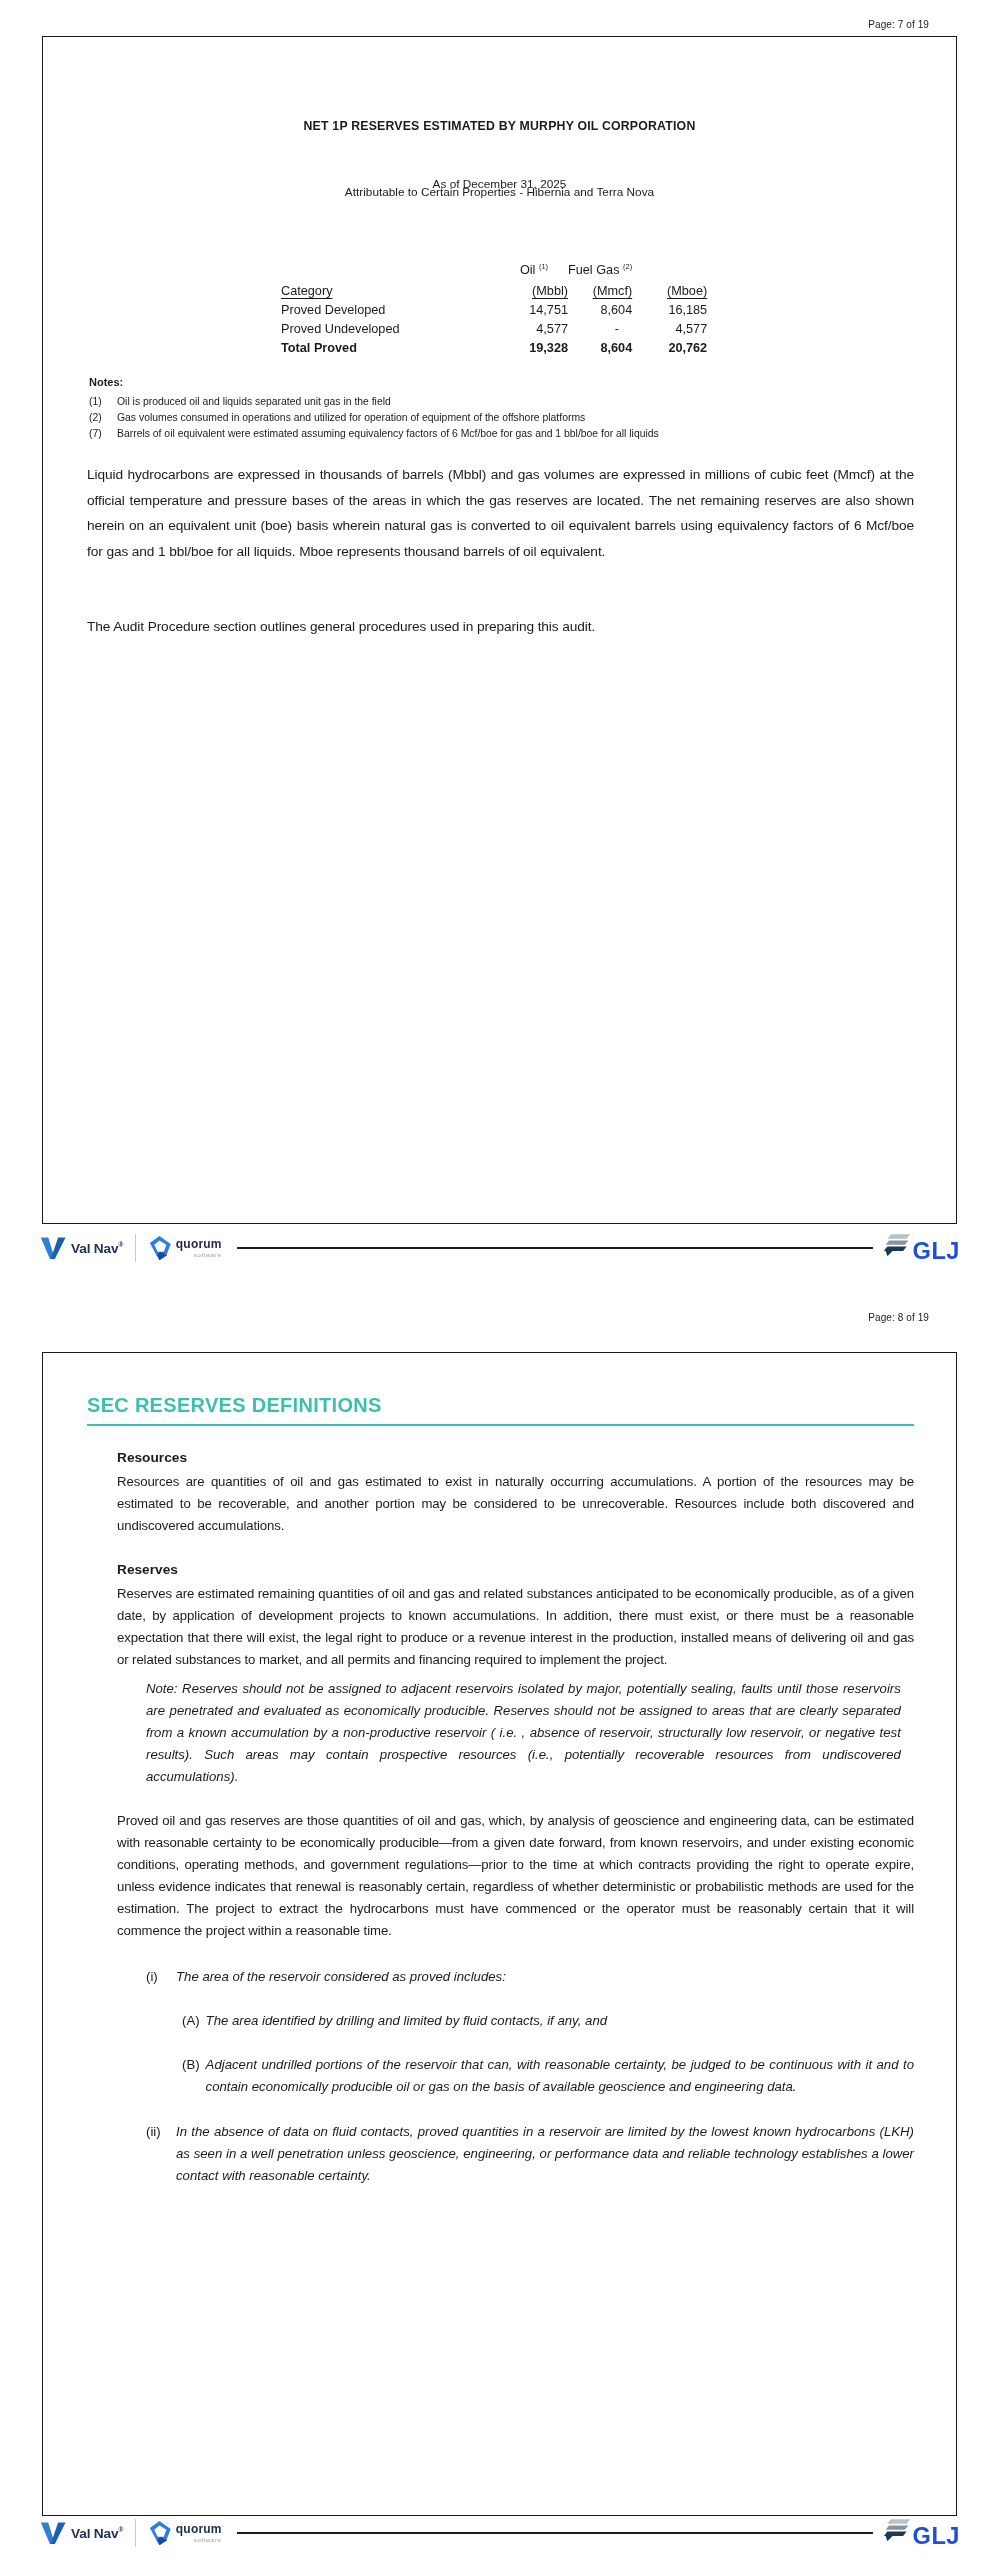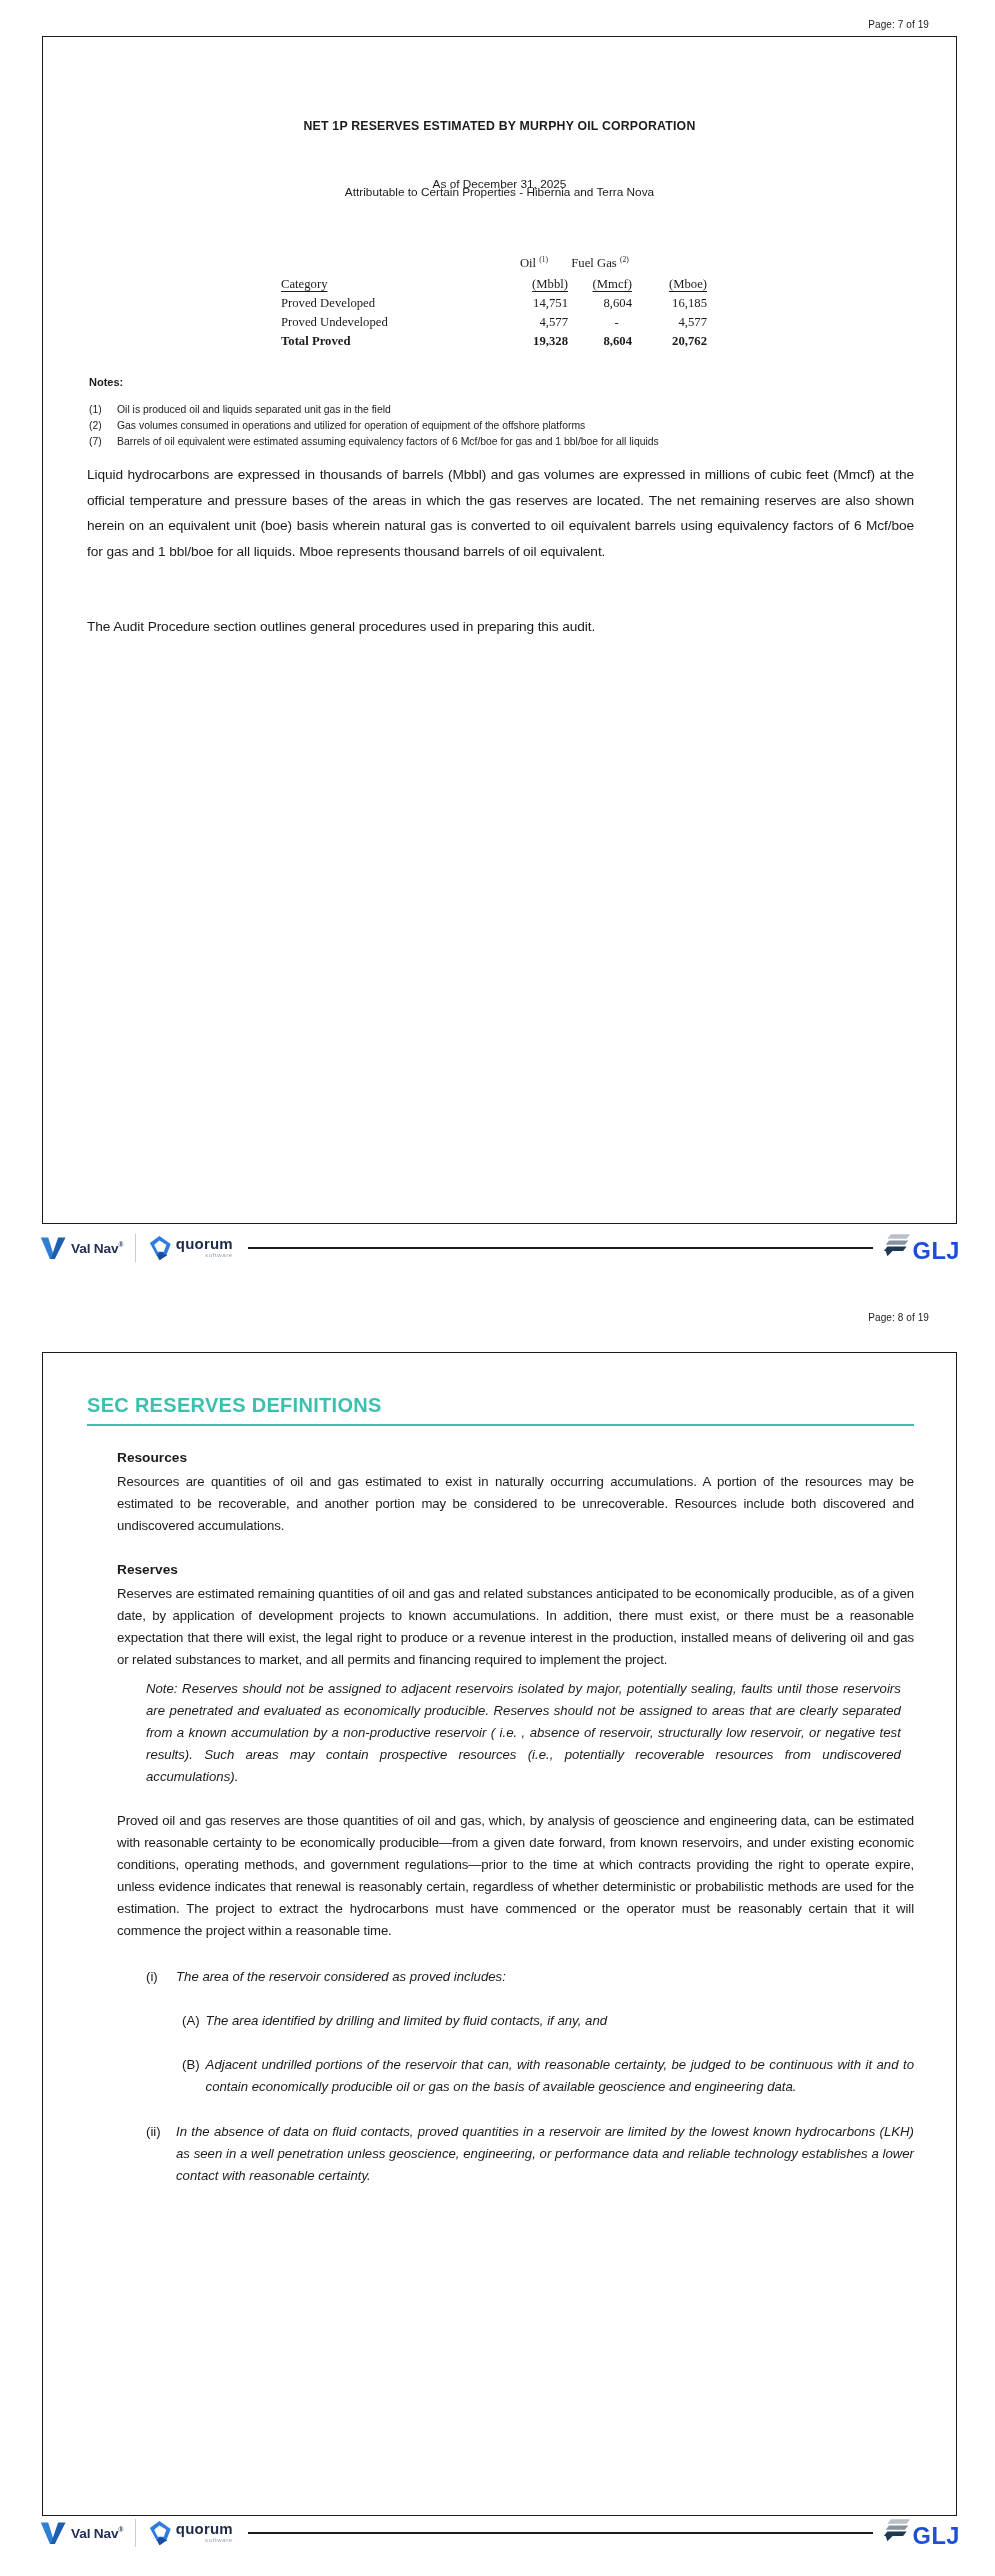--- a/index.html
+++ b/index.html
@@ -26,40 +26,40 @@
 
   
   .p7-title {
     position:absolute; top:82px; left:0; right:0; text-align:center;
     font-weight:bold; font-size:12.3px; letter-spacing:0.2px;
   }
   .p7-sub1 { position:absolute; top:120px; left:0; right:0; text-align:center; font-size:11.8px;margin-top:28px; }
   .p7-sub2 { position:absolute; top:140px; left:0; right:0; text-align:center; font-size:11.8px; }
 
   .res-table {
-    position:absolute; top:213px; left:238px;
-    border-collapse:collapse; font-size:12.7px;font-family:Liberation Serif, serif;
+    position:absolute; top:219px; left:238px;
+    border-collapse:collapse; font-size:12.7px;
   }
   .res-table td { padding:0; height:19px; vertical-align:bottom; }
   .res-table td.cat { width:219px; text-align:left; }
   .res-table td.oil { width:68px;  text-align:right; }
   .res-table td.gas { width:64px;  text-align:right; }
   .res-table td.boe { width:75px;  text-align:right; }
   .res-table .group-row td { height:21px; text-align:center; white-space:nowrap; }
   .res-table sup { font-size:7.5px; }
   .ul { text-decoration:underline; text-underline-offset:2.8px; }
   .head-row td { height:21px; }
   .bold-row td { font-weight:bold; }
   .dash-cell { padding-right:13.2px !important; }
 
   .notes {
     position:absolute; top:337px; left:46px; right:57px;
     font-size:10.4px; line-height:16px;
   }
-  .notes-heading { font-weight:bold; font-size:11px; margin-bottom:12px; }
+  .notes-heading { font-weight:bold; font-size:11px; margin-bottom:4px; }
   .note-item { display:flex; }
   .note-num { flex:0 0 28px; }
   .note-text { flex:1; }
 
   .p7-para {
     position:absolute; left:44px; width:827px;
     font-size:13.7px; line-height:25.5px; text-align:justify; letter-spacing:-0.1px;
   }
   #p7-para1 { top:425px; }
   #p7-para2 { top:577px; }
@@ -100,21 +100,21 @@
   }
   #footer7 { top:1227px; }
   #footer8 { top:2512px; }
   .valnav-text {
     font-weight:bold; color:#232f55; font-size:13.7px; margin-left:4.7px;
     letter-spacing:-0.2px; white-space:nowrap;
   }
   .valnav-text sup { font-size:6.6px; }
   .vdiv { width:0.9px; height:28px; background:#c7cdd6; margin:0 12.3px; }
   .q-text { margin-left:4.7px; }
-  .q-name { font-weight:bold; color:#1e2a4a; font-size:15px; line-height:12.3px; letter-spacing:0.2px; }
+  .q-name { font-weight:bold; color:#1e2a4a; font-size:12px; line-height:12.3px; letter-spacing:0.2px; }
   .q-sub  { font-size:6.1px; color:#98a0ae; text-align:right; letter-spacing:0.6px; }
   .hrule { flex:1; height:1.9px; background:#1b1b1b; margin:0 9.4px 0 15px; }
   .glj { display:flex; align-items:flex-end; }
   .glj-text { color:#1d4ed8; font-size:23.6px; font-weight:bold; letter-spacing:0.5px; line-height:21px; }
   .glj-icon-svg { margin-right:1.9px; margin-bottom:5.7px; }
 </style>
 </head>
 <body>
 
 <div class="page-label" id="label7">Page: 7 of 19</div>

